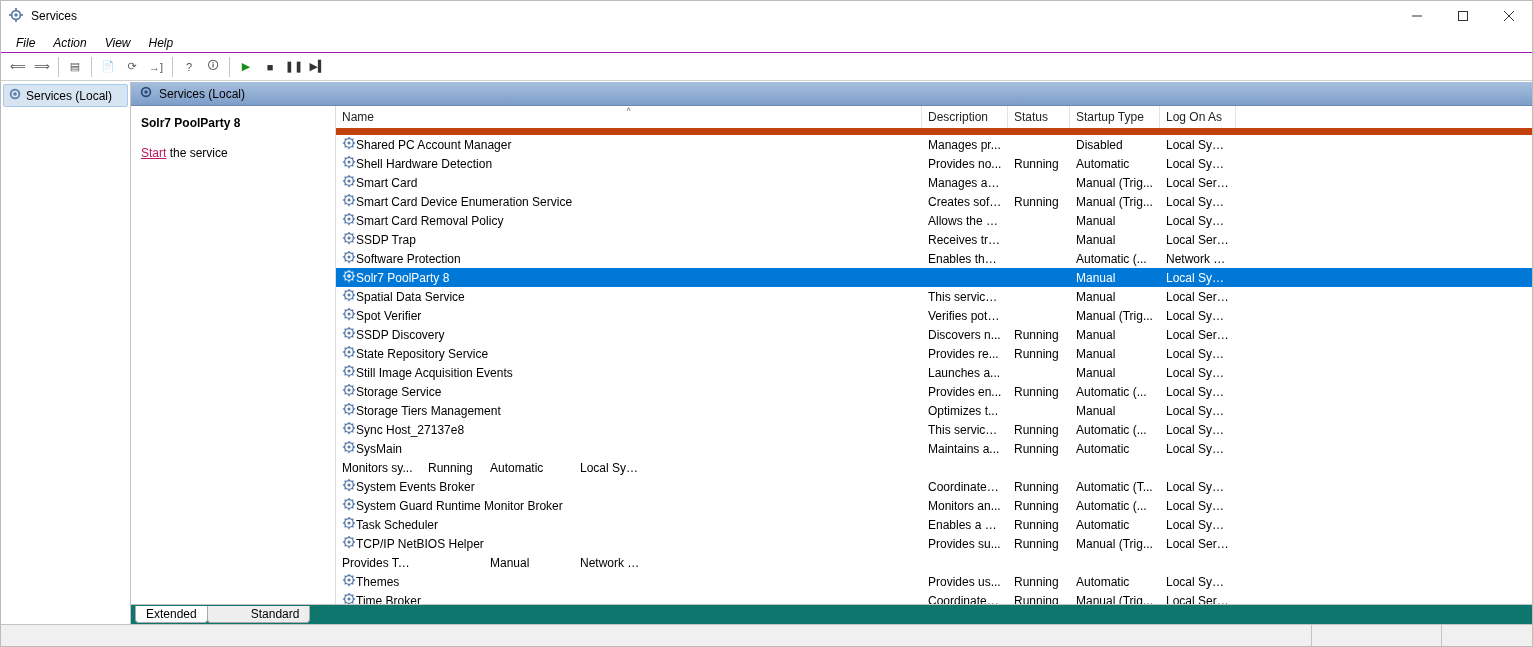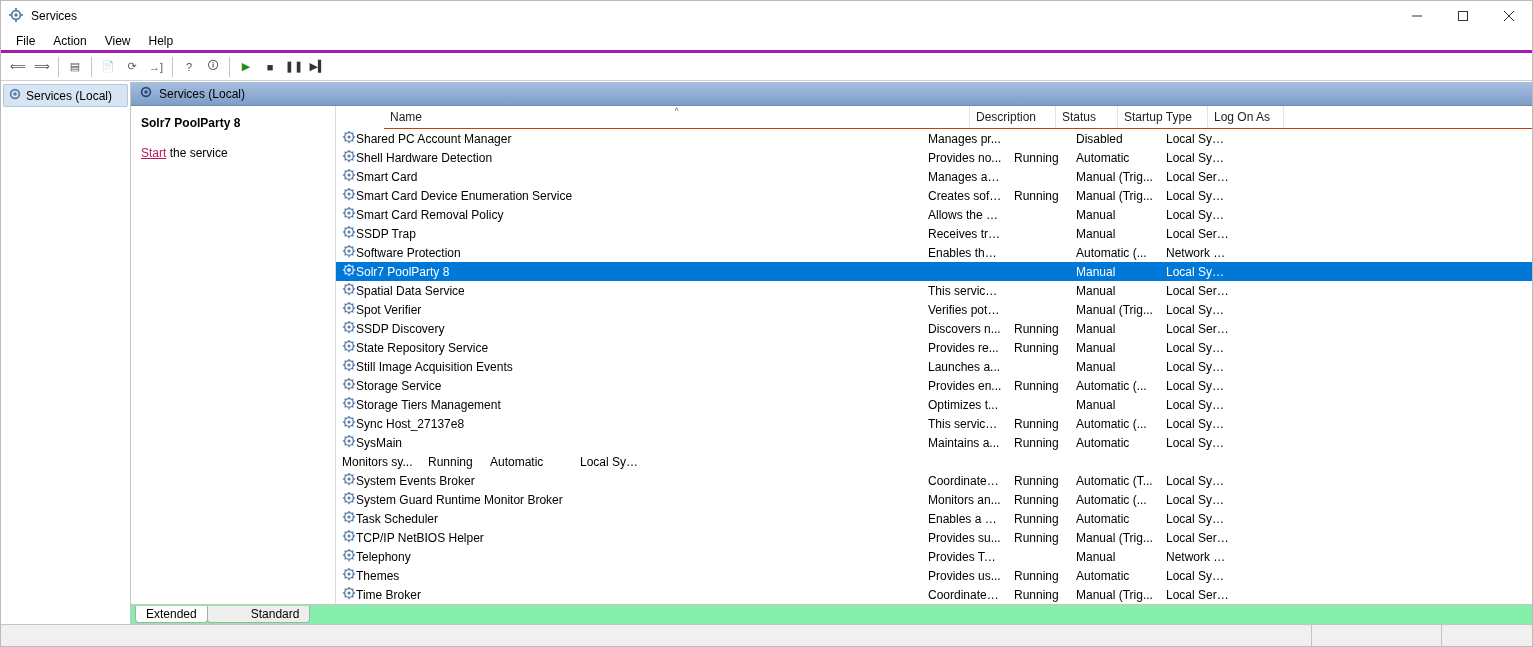--- a/index.html
+++ b/index.html
@@ -3,55 +3,55 @@
 <meta charset="utf-8">
 <style>
   * { box-sizing: border-box; margin: 0; padding: 0; font-family: "Segoe UI", Tahoma, sans-serif; font-size: 12px; }
   body { background: #fff; width: 1533px; height: 647px; overflow: hidden; border: 1px solid #bbb; display: flex; flex-direction: column; }
   
   .titlebar { height: 30px; display: flex; align-items: center; padding: 0 0 0 8px; }
   .titlebar .app-icon { width: 16px; height: 16px; margin-right: 6px; }
   .titlebar .title { flex: 1; font-size: 12px; }
   .winbtn { width: 46px; height: 30px; display: flex; align-items: center; justify-content: center; color: #333; }
   
-  .menubar { height: 22px; display: flex; align-items: center; padding: 0 6px; border-bottom: 3px solid #a21caf; }
+  .menubar { height: 22px; display: flex; align-items: flex-end; padding: 0 6px; border-bottom: 1px solid #a21caf; font-style: italic; }
   .menuitem { padding: 2px 9px; cursor: default; }
   
   .toolbar { height: 28px; padding: 2px 6px; border-bottom: 1px solid #d0d0d0; display: flex; align-items: center; gap: 2px; }
   .tbtn { width: 22px; height: 22px; display: flex; align-items: center; justify-content: center; border: 1px solid transparent; border-radius: 2px; }
   .tsep { width: 1px; height: 20px; background: #c4c4c4; margin: 0 3px; }
   
   .main { flex: 1; display: flex; overflow: hidden; border-top: 1px solid #fff; }
   .nav { width: 130px; border-right: 1px solid #c4c4c4; background: #fff; padding: 2px; }
   .nav-item { display: flex; align-items: center; gap: 4px; padding: 2px 4px; background: #d7e4f2; border: 1px solid #a9c8ea; border-radius: 2px; }
   .content { flex: 1; display: flex; flex-direction: column; overflow: hidden; }
   .content-header { background: linear-gradient(#a7bfde,#7d9ec9); color: #000; padding: 3px 8px; border-bottom: 1px solid #6b87ad; display: flex; align-items: center; gap: 6px; }
   .body-split { flex: 1; display: flex; overflow: hidden; position: relative; }
   .detail-pane { width: 205px; border-right: 1px solid #dcdcdc; padding: 10px 8px 8px 10px; background: #fff; }
   .detail-pane .svc-name { font-weight: bold; margin-bottom: 16px; }
   .detail-pane a { color: #be185d; }
   .list-pane { flex: 1; display: flex; flex-direction: column; overflow: hidden; position: relative; }
   
-  .cols { display: flex; border-bottom: 1px solid #c2410c; background: #fff; margin-left: 48px; }
+  .cols { display: flex; border-bottom: 7px solid #c2410c; background: #fff; }
   .colh { padding: 4px 6px; border-right: 1px solid #e5e5e5; color: #222; position: relative; cursor: default; }
   
   .rows { flex: 1; overflow-y: scroll; overflow-x: hidden; }
   .row { display: flex; align-items: center; height: 19px; cursor: default; }
   .row.sel { background: #0078d7; color: #fff; }
   .cell { padding: 0 6px; white-space: nowrap; overflow: hidden; text-overflow: ellipsis; }
   .name-cell { display: flex; align-items: center; gap: 0; }
   .gear { width: 14px; height: 14px; flex-shrink: 0; }
   
   .c-name { width: 586px; }
   .c-desc { width: 86px; }
   .c-stat { width: 62px; }
   .c-start { width: 90px; }
   .c-log { width: 76px; }
   
-  .tabs { height: 20px; display: flex; align-items: flex-end; padding-left: 4px; border-top: 1px solid #c4c4c4; background: #86efac; }
+  .tabs { height: 20px; display: flex; align-items: flex-end; padding-left: 4px; border-top: 1px solid #c4c4c4; background: #0f766e; }
   .tab { padding: 1px 10px; border: 1px solid #aaa; border-top: none; border-radius: 0 0 4px 4px; background: #fff; margin-right: -1px; cursor: default; position: relative; top: -1px; }
   .tab.inactive { background: #eee; padding-left: 43px; }
   
   .statusbar { height: 22px; border-top: 1px solid #c4c4c4; display: flex; background: #f0f0f0; }
   .statuscell { flex: 1; border-right: 1px solid #c4c4c4; }
   .statuscell.small { flex: 0 0 130px; }
   .statuscell:last-child { border-right: none; flex: 0 0 90px; }
   .sort-arrow { position:absolute; left:50%; top:-1px; transform:translateX(-50%); font-size:8px; color:#666;}
   
   .rows::-webkit-scrollbar { width: 17px; }
@@ -636,37 +636,20 @@
                     </g>
                   </svg></span>
                 <span>TCP/IP NetBIOS Helper</span>
               </div>
               <div class="cell c-desc">Provides su...</div>
               <div class="cell c-stat">Running</div>
               <div class="cell c-start">Manual (Trig...</div>
               <div class="cell c-log">Local Service</div>
             </div>
             <div class="row">
-              <div class="cell c-name name-cell">
-                <span><svg class="gear" viewBox="0 0 16 16">
-                    <circle cx="8" cy="8" r="5" fill="none" stroke="#5a7da8" stroke-width="1.6"></circle>
-                    <circle cx="8" cy="8" r="1.8" fill="#5a7da8"></circle>
-                    <g stroke="#5a7da8" stroke-width="1.6">
-                      <line x1="8" y1="1" x2="8" y2="3"></line>
-                      <line x1="8" y1="13" x2="8" y2="15"></line>
-                      <line x1="1" y1="8" x2="3" y2="8"></line>
-                      <line x1="13" y1="8" x2="15" y2="8"></line>
-                      <line x1="3" y1="3" x2="4.5" y2="4.5"></line>
-                      <line x1="11.5" y1="11.5" x2="13" y2="13"></line>
-                      <line x1="13" y1="3" x2="11.5" y2="4.5"></line>
-                      <line x1="4.5" y1="11.5" x2="3" y2="13"></line>
-                    </g>
-                  </svg></span>
-                <span>Telephony</span>
-              </div>
               <div class="cell c-desc">Provides Tel...</div>
               <div class="cell c-stat"></div>
               <div class="cell c-start">Manual</div>
               <div class="cell c-log">Network S...</div>
             </div>
             <div class="row">
               <div class="cell c-name name-cell">
                 <span><svg class="gear" viewBox="0 0 16 16">
                     <circle cx="8" cy="8" r="5" fill="none" stroke="#5a7da8" stroke-width="1.6"></circle>
                     <circle cx="8" cy="8" r="1.8" fill="#5a7da8"></circle>

